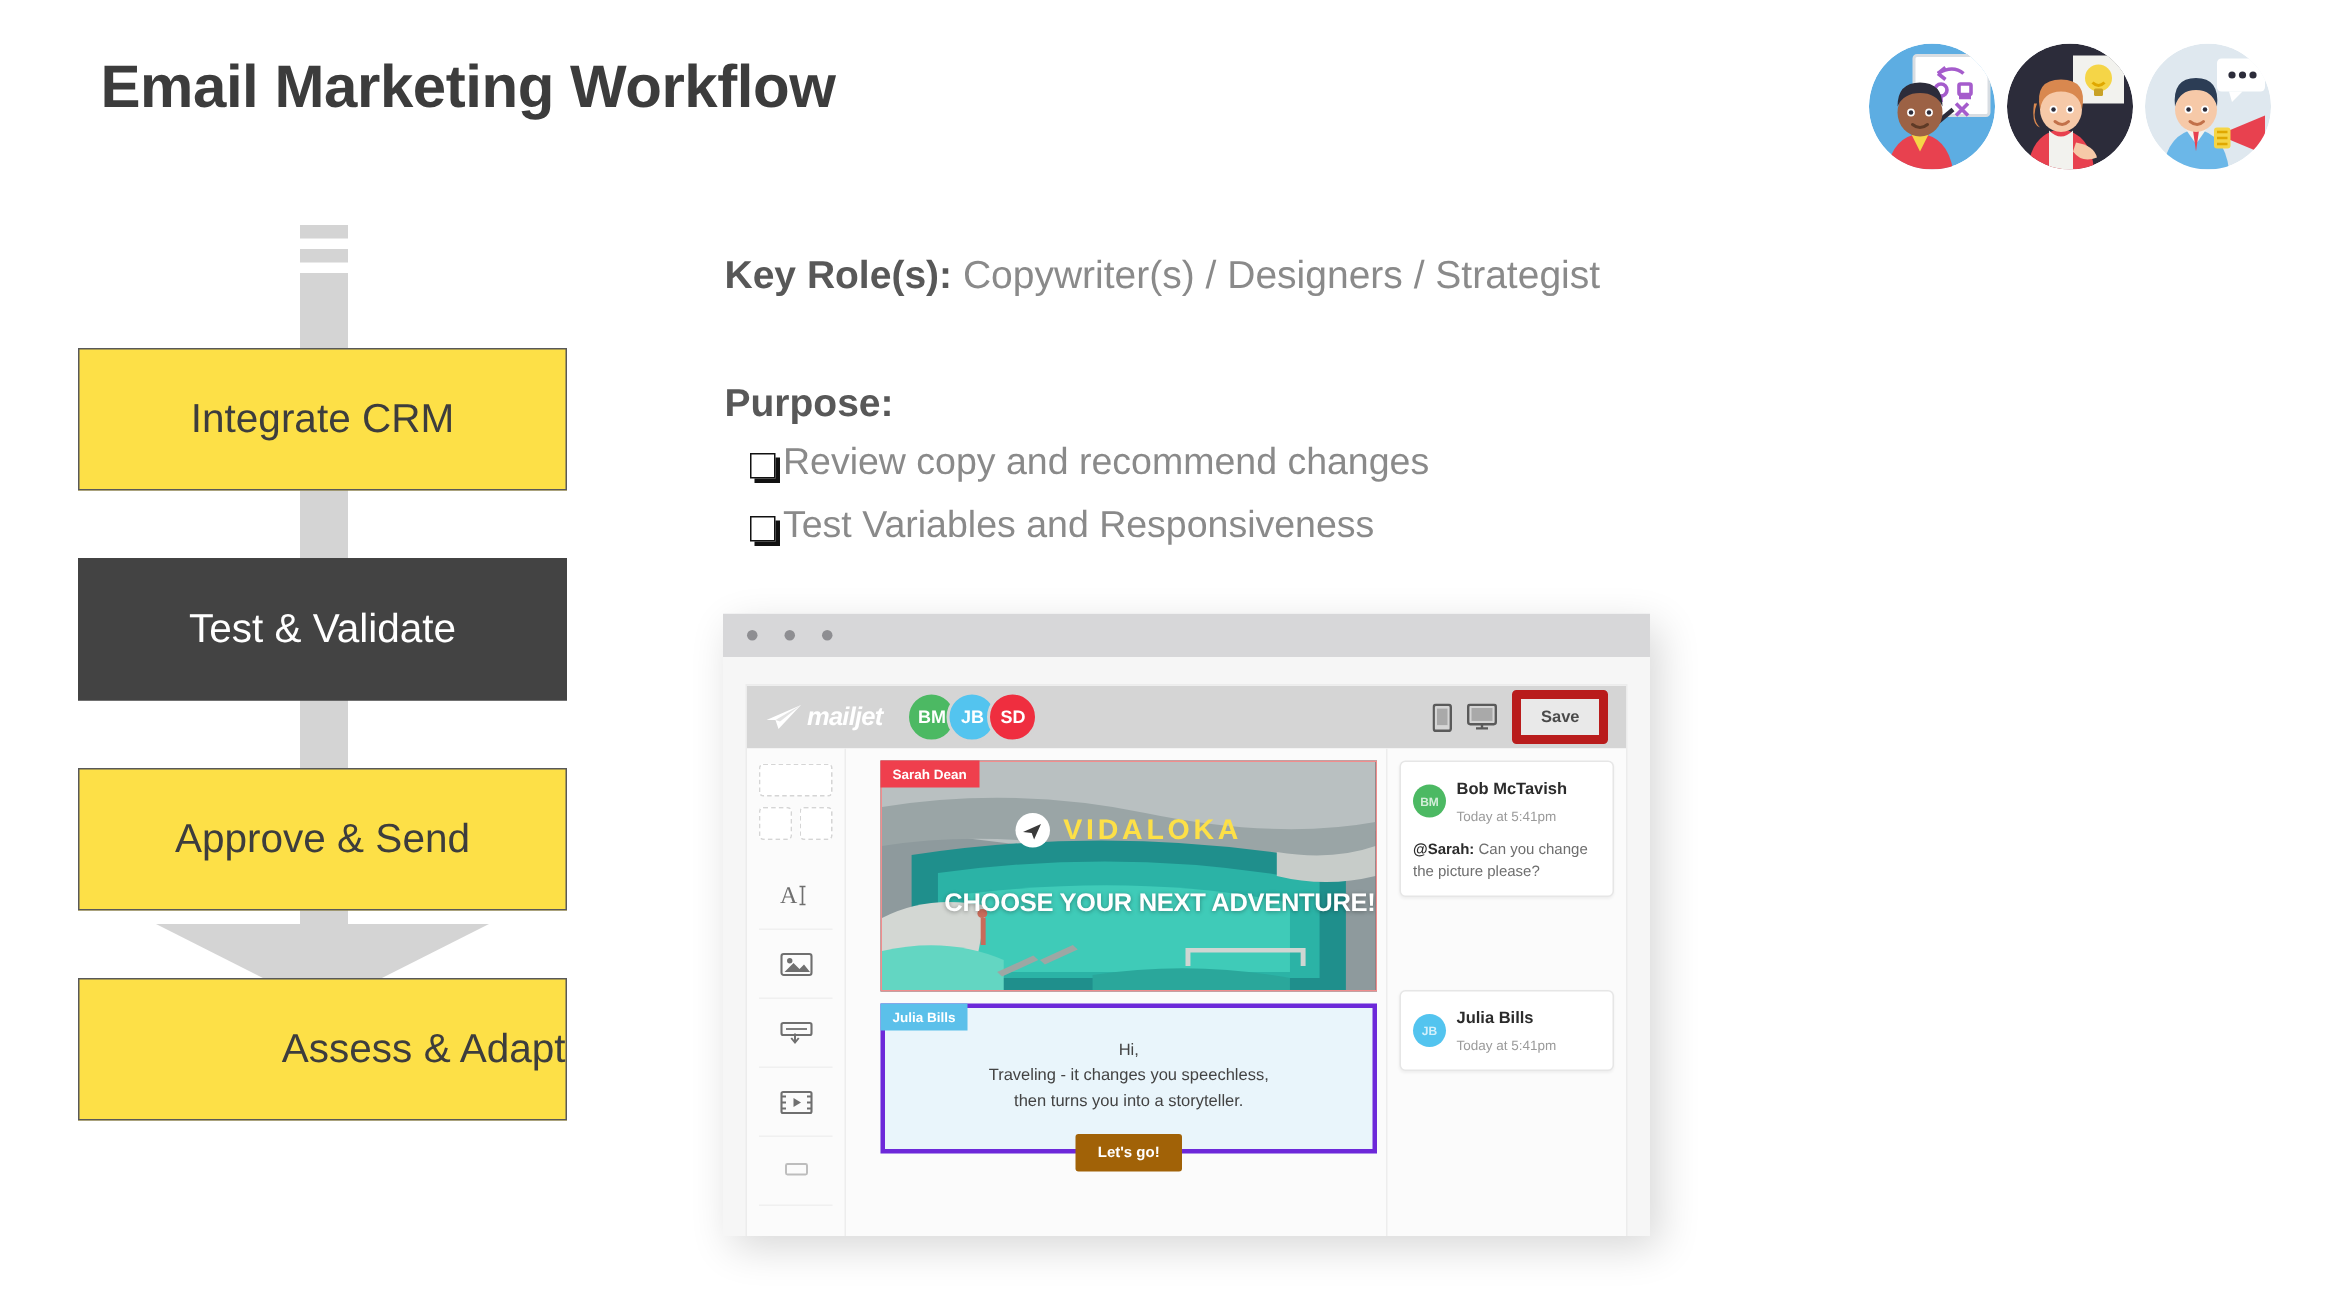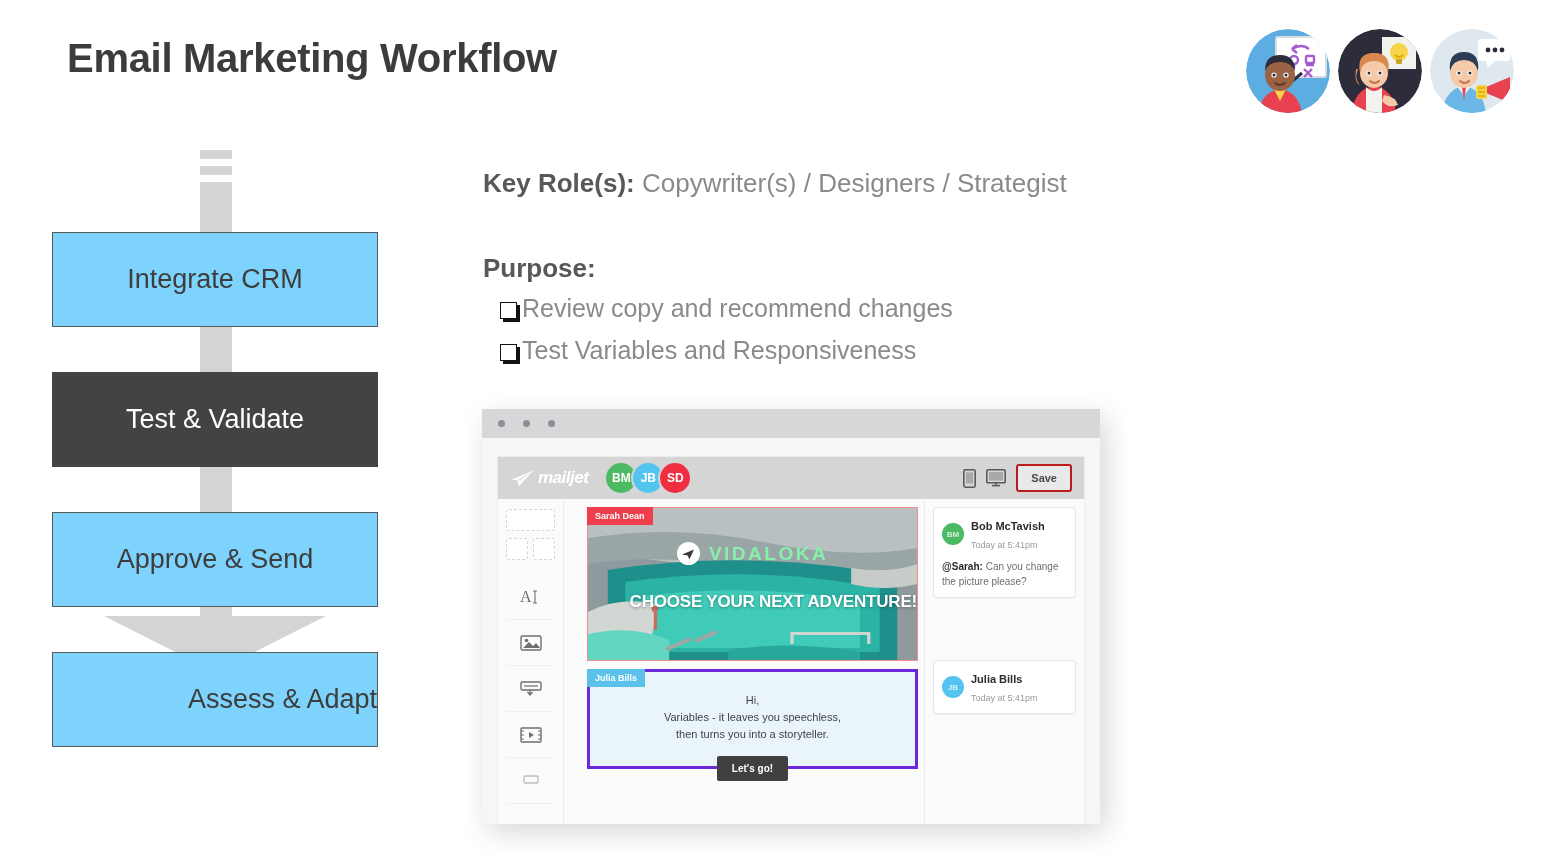--- a/index.html
+++ b/index.html
@@ -62,21 +62,21 @@
   .flow-box {
     position: absolute;
     left: 0;
     width: 326px;
     box-sizing: border-box;
     display: flex;
     align-items: center;
     justify-content: center;
     font-size: 27px;
     color: #3d3d3d;
-    background: #7dd3fc;
+    background: #fde047;
     border: 1.6px solid #595959;
     z-index: 3;
   }
   .flow-box.active {
     background: #434343;
     border-color: #434343;
     color: #ffffff;
   }
   .fb0 { top: 82px;  height: 95px; }
   .fb1 { top: 222px; height: 95px; }
@@ -221,21 +221,21 @@
   }
   .app-av:first-child { margin-left: 0; }
   .app-top-right {
     margin-left: auto;
     display: flex;
     align-items: center;
     gap: 10px;
   }
   .save-btn {
     background: #e9e9e9;
-    border: 2px solid #b91c1c;
+    border: 6px solid #b91c1c;
     border-radius: 3px;
     font-size: 11px;
     font-weight: bold;
     color: #4a4a4a;
     padding: 6px 13px;
   }
 
   .app-main {
     flex: 1;
     display: flex;
@@ -312,21 +312,21 @@
   }
   .hero-brand-mark {
     width: 23px; height: 23px;
     border-radius: 50%;
     background: #fff;
     display: flex;
     align-items: center;
     justify-content: center;
   }
   .hero-brand-name {
-    color: #86efac;
+    color: #fde047;
     font-size: 19px;
     font-weight: bold;
     letter-spacing: 2.5px;
   }
   .hero-headline {
     position: absolute;
     top: 84px; left: 0; right: 0;
     text-align: right;
     color: #fff;
     font-size: 17px;
@@ -346,21 +346,21 @@
     box-sizing: border-box;
   }
   .copy-line {
     font-size: 11px;
     color: #434343;
     line-height: 17px;
   }
   .cta {
     display: inline-block;
     margin-top: 13px;
-    background: #404040;
+    background: #a16207;
     color: #fff;
     font-size: 10px;
     font-weight: bold;
     padding: 7px 15px;
     border-radius: 2px;
   }
 
   .app-comments {
     width: 160px;
     background: #fbfbfb;
@@ -629,21 +629,21 @@
                 <span class="hero-brand-name">VIDALOKA</span>
               </div>
               <div class="hero-headline">CHOOSE YOUR NEXT ADVENTURE!</div>
             </div>
           </div>
 
           <div class="email-block">
             <span class="tagline" style="background:#5bc0ea">Julia Bills</span>
             <div class="copy-block">
               <div class="copy-line">Hi,</div>
-              <div class="copy-line">Variables - it leaves you speechless,</div>
+              <div class="copy-line">Traveling - it changes you speechless,</div>
               <div class="copy-line">then turns you into a storyteller.</div>
               <span class="cta">Let's go!</span>
             </div>
           </div>
 
         </div>
 
         <div class="app-comments">
           <div class="comment">
             <div class="comment-head">

